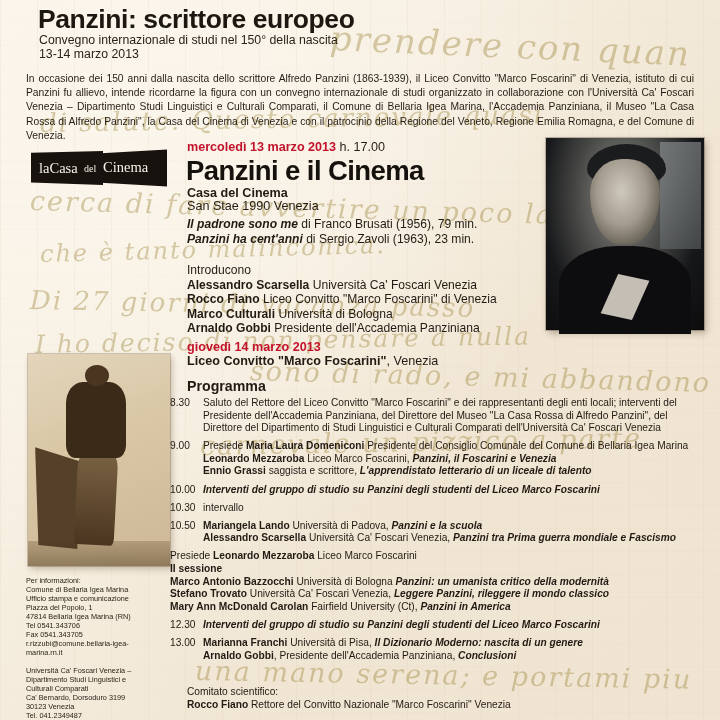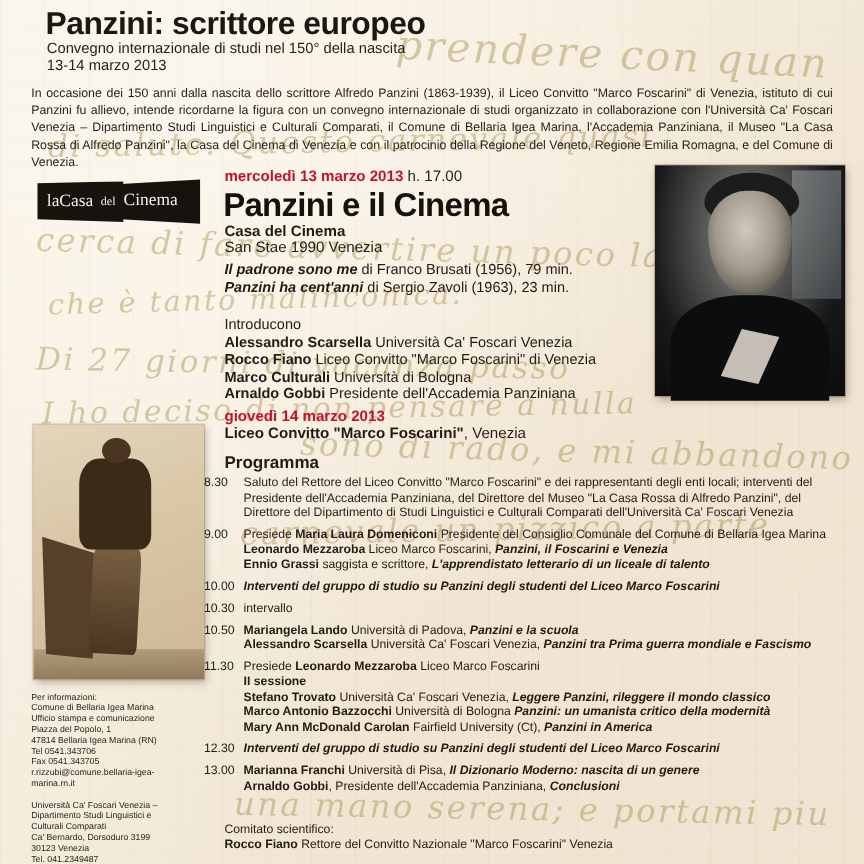--- a/index.html
+++ b/index.html
@@ -248,26 +248,25 @@
         </div>
       </div>
       <div class="row">
         <div class="tm">10.50</div>
         <div class="bd">
           <div><b>Mariangela Lando</b><span class="plain"> Università di Padova, </span><i>Panzini e la scuola</i></div>
           <div><b>Alessandro Scarsella</b><span class="plain"> Università Ca' Foscari Venezia, </span><i>Panzini tra Prima guerra mondiale e Fascismo</i></div>
         </div>
       </div>
       <div class="row">
-        <div class="tm">11.30</div>
         <div class="bd">
           <div><span class="plain">Presiede </span><b>Leonardo Mezzaroba</b><span class="plain"> Liceo Marco Foscarini</span></div>
           <div><b>II sessione</b></div>
+          <div><b>Marco Antonio Bazzocchi</b><span class="plain"> Università di Bologna </span><i>Panzini: un umanista critico della modernità</i></div>
           <div><b>Stefano Trovato</b><span class="plain"> Università Ca' Foscari Venezia, </span><i>Leggere Panzini, rileggere il mondo classico</i></div>
-          <div><b>Marco Antonio Bazzocchi</b><span class="plain"> Università di Bologna </span><i>Panzini: un umanista critico della modernità</i></div>
           <div><b>Mary Ann McDonald Carolan</b><span class="plain"> Fairfield University (Ct), </span><i>Panzini in America</i></div>
         </div>
       </div>
       <div class="row">
         <div class="tm">12.30</div>
         <div class="bd">
           <div><i>Interventi del gruppo di studio su Panzini degli studenti del Liceo Marco Foscarini</i></div>
         </div>
       </div>
       <div class="row">

